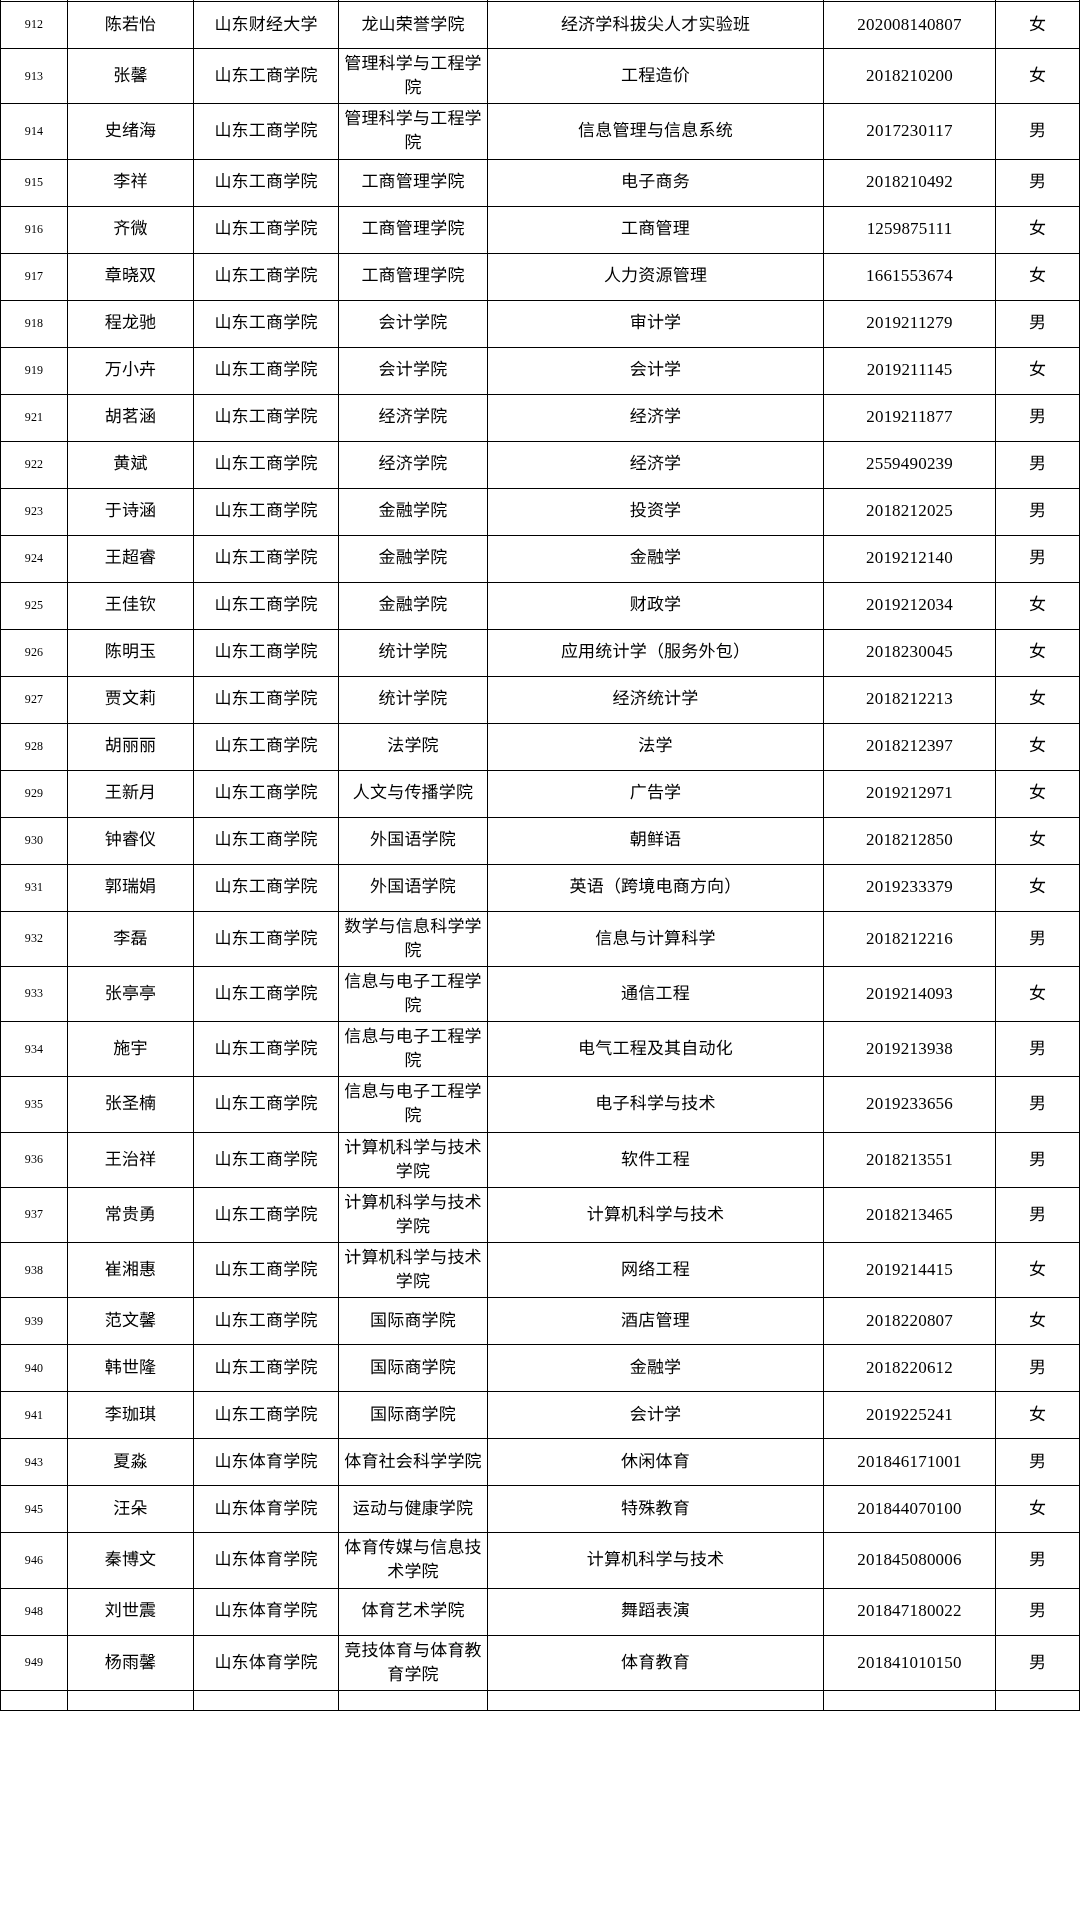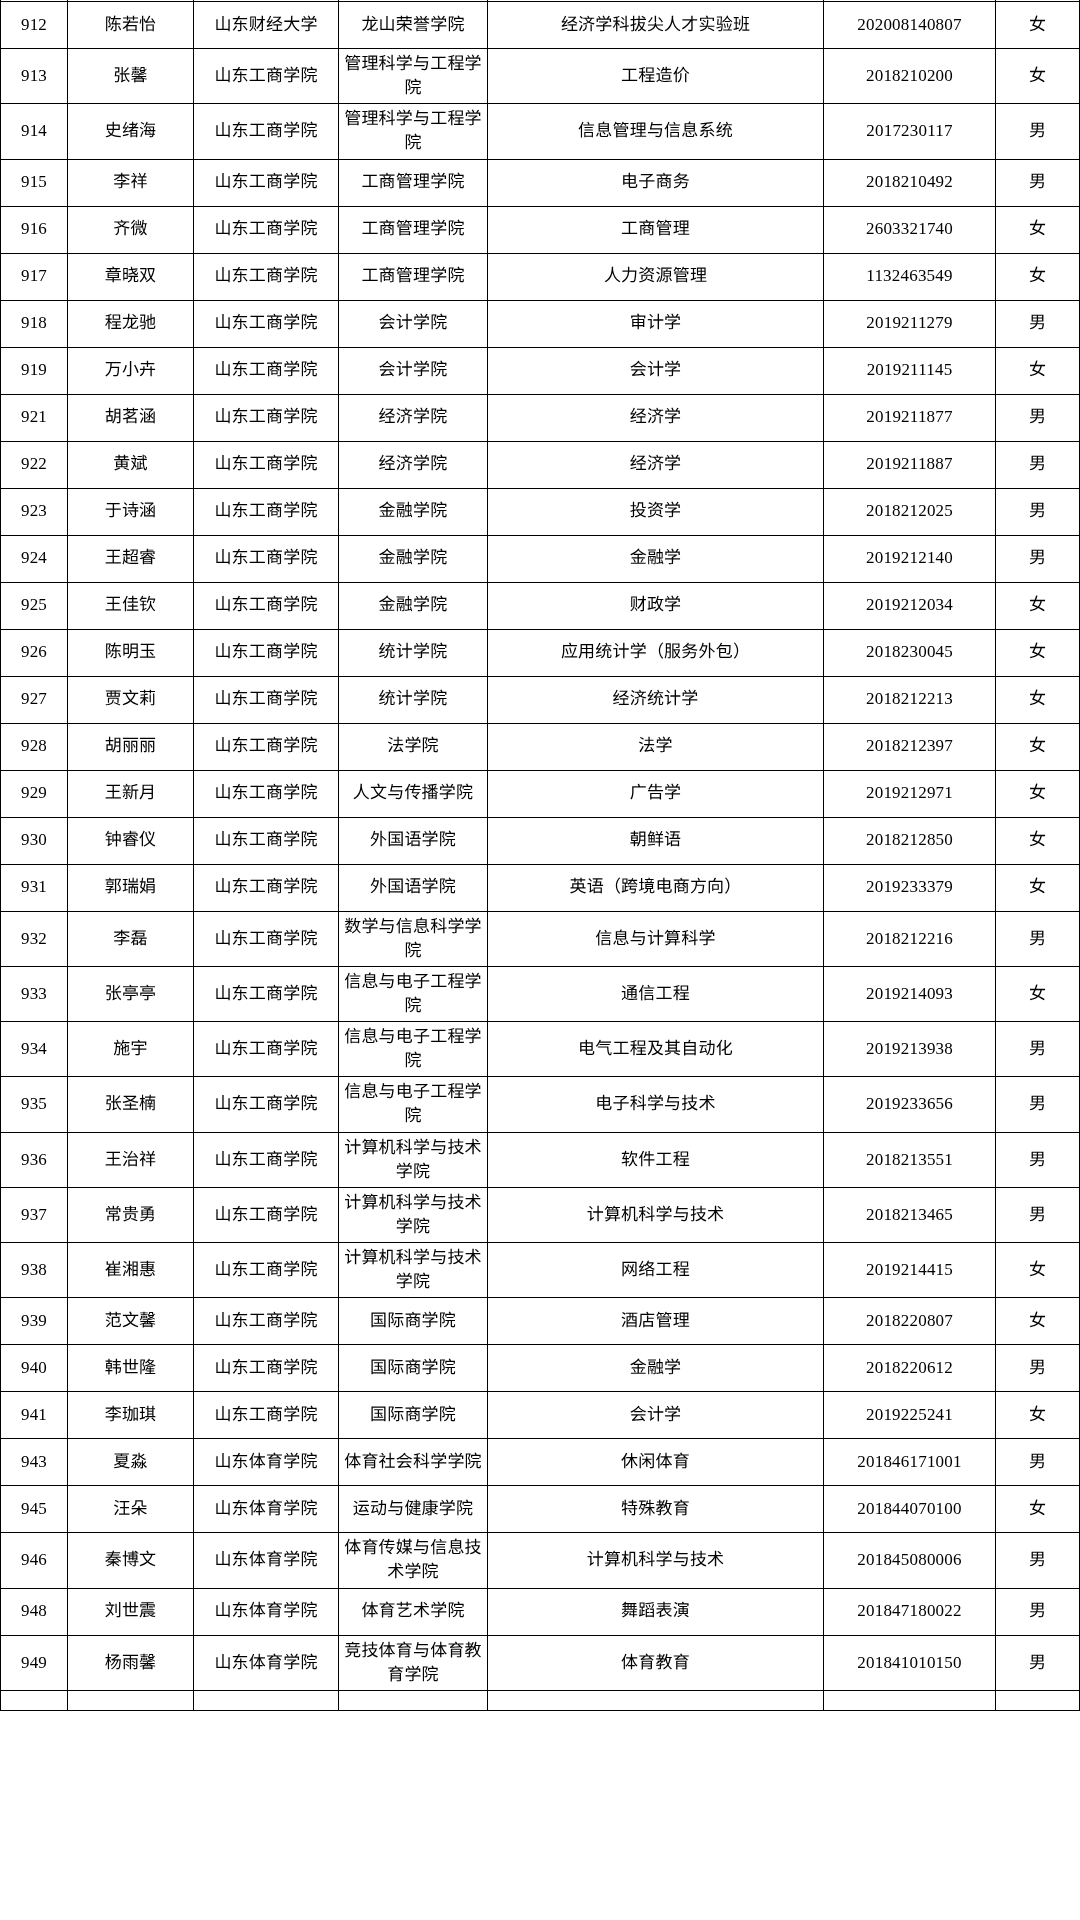--- a/index.html
+++ b/index.html
@@ -54,21 +54,21 @@
     letter-spacing: 0.2px;
     word-break: break-all;
     height: 47px;
     box-sizing: border-box;
     background: #ffffff;
   }
 
   table.roster td.col-index,
   table.roster td.col-sid {
     font-family: "Liberation Serif", "DejaVu Serif", serif;
-    font-size: 17px;
+    font-size: 12px;
     letter-spacing: 0.1px;
   }
 
   table.roster tr.row-partial-top td {
     height: 10px;
     padding: 0;
     font-size: 0;
     line-height: 0;
   }
   table.roster tr.row-partial-bottom td {
@@ -137,30 +137,30 @@
           <td class="col-major">电子商务</td>
           <td class="col-student-id">2018210492</td>
           <td class="col-gender">男</td>
         </tr>
         <tr>
           <td class="col-index">916</td>
           <td class="col-name">齐微</td>
           <td class="col-school">山东工商学院</td>
           <td class="col-college">工商管理学院</td>
           <td class="col-major">工商管理</td>
-          <td class="col-student-id">2603321740</td>
+          <td class="col-student-id">1259875111</td>
           <td class="col-gender">女</td>
         </tr>
         <tr>
           <td class="col-index">917</td>
           <td class="col-name">章晓双</td>
           <td class="col-school">山东工商学院</td>
           <td class="col-college">工商管理学院</td>
           <td class="col-major">人力资源管理</td>
-          <td class="col-student-id">1132463549</td>
+          <td class="col-student-id">1661553674</td>
           <td class="col-gender">女</td>
         </tr>
         <tr>
           <td class="col-index">918</td>
           <td class="col-name">程龙驰</td>
           <td class="col-school">山东工商学院</td>
           <td class="col-college">会计学院</td>
           <td class="col-major">审计学</td>
           <td class="col-student-id">2019211279</td>
           <td class="col-gender">男</td>
@@ -182,21 +182,21 @@
           <td class="col-major">经济学</td>
           <td class="col-student-id">2019211877</td>
           <td class="col-gender">男</td>
         </tr>
         <tr>
           <td class="col-index">922</td>
           <td class="col-name">黄斌</td>
           <td class="col-school">山东工商学院</td>
           <td class="col-college">经济学院</td>
           <td class="col-major">经济学</td>
-          <td class="col-student-id">2019211887</td>
+          <td class="col-student-id">2559490239</td>
           <td class="col-gender">男</td>
         </tr>
         <tr>
           <td class="col-index">923</td>
           <td class="col-name">于诗涵</td>
           <td class="col-school">山东工商学院</td>
           <td class="col-college">金融学院</td>
           <td class="col-major">投资学</td>
           <td class="col-student-id">2018212025</td>
           <td class="col-gender">男</td>

